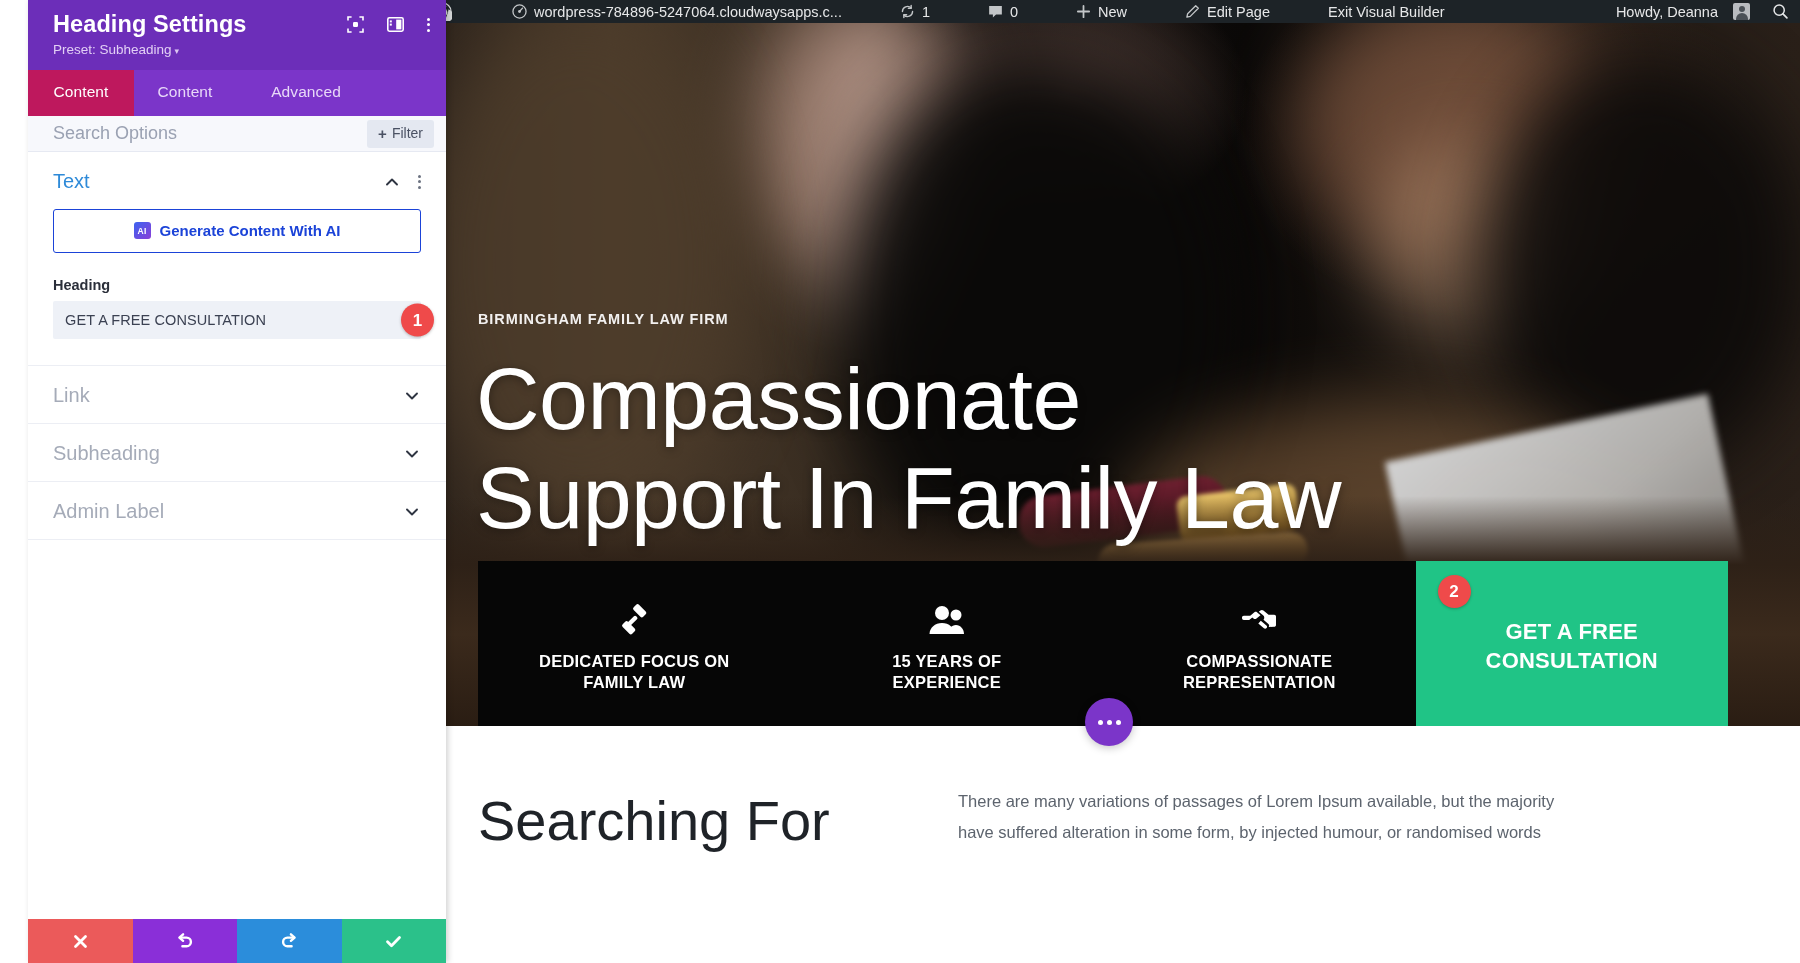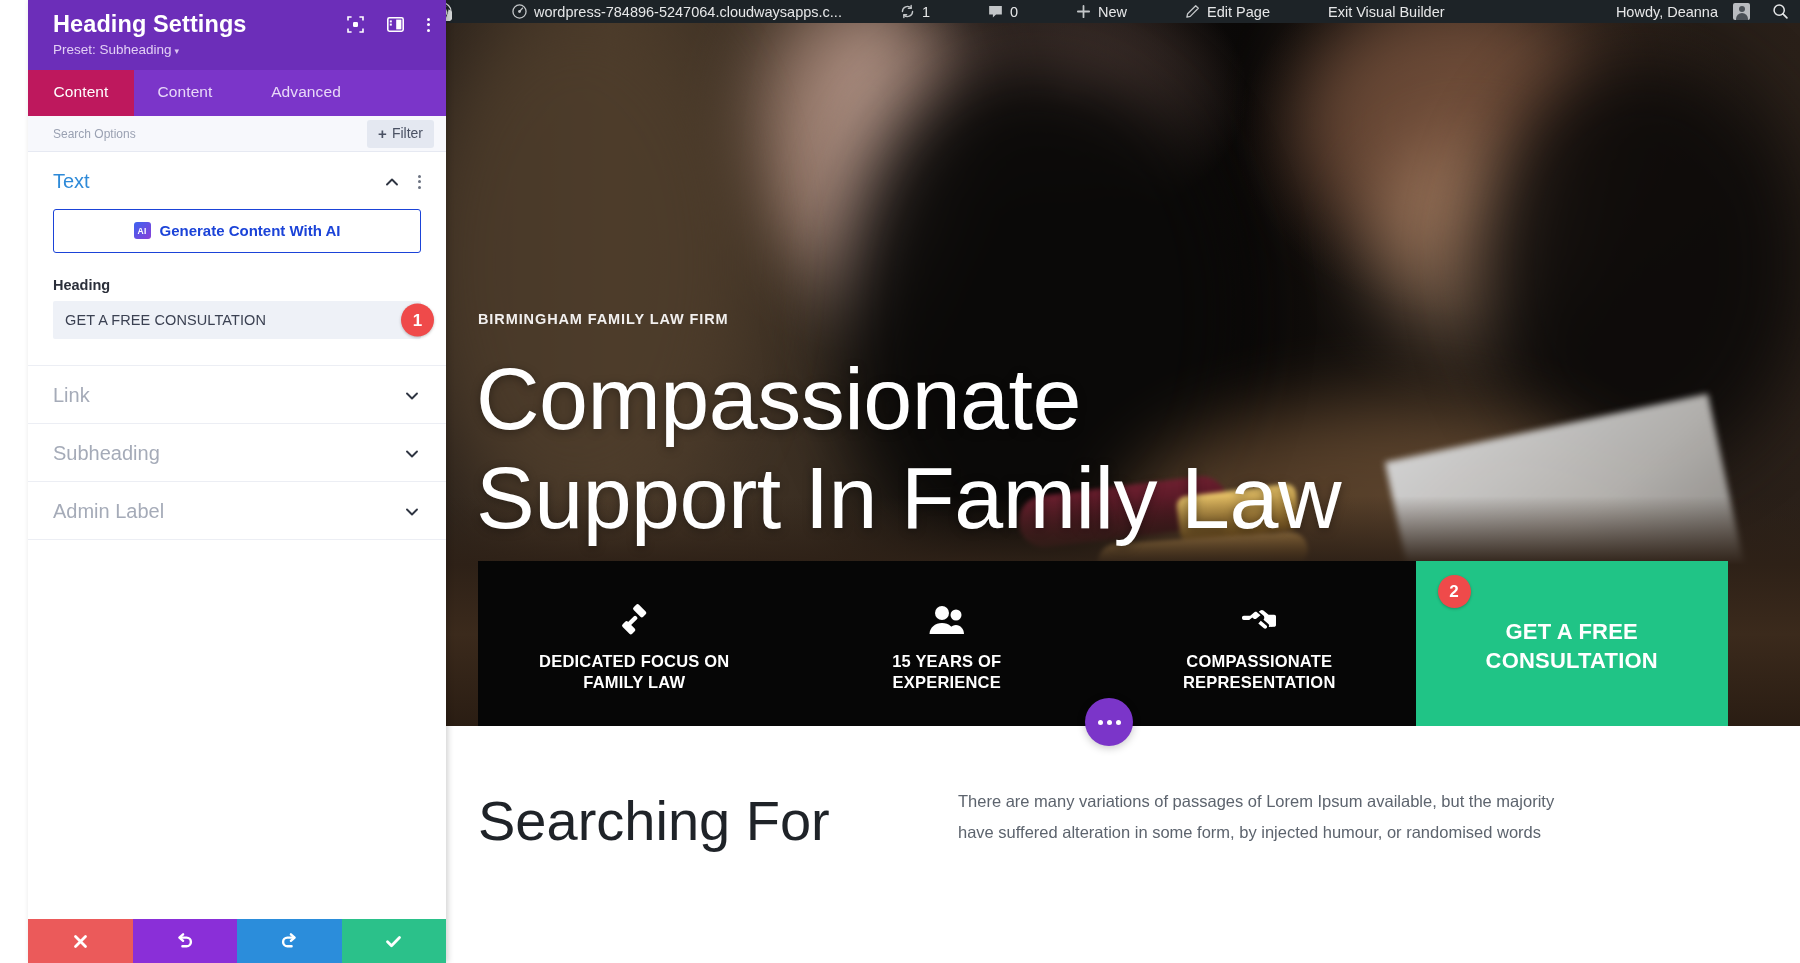--- a/index.html
+++ b/index.html
@@ -56,21 +56,21 @@
   .panel-tab.active { background: #be185d; color: #fff; font-weight: 400; }
 
   .search-row {
     display: flex; align-items: center; justify-content: space-between;
     background: #f7f8fc; border-bottom: 1px solid #e6e9f2;
     padding: 0 12px 0 25px; height: 36px; flex: 0 0 auto;
   }
   .search-input {
     border: 0; background: transparent; outline: none;
     font-family: "Liberation Sans", sans-serif;
-    font-size: 12px; color: #8b5cf6; width: 240px;
+    font-size: 18px; color: #8b5cf6; width: 240px;
   }
   .search-input::placeholder { color: #9aa1b2; }
   .filter-btn {
     background: #e4e8f1; color: #4a5163;
     font-size: 14px; border-radius: 3px;
     padding: 5px 11px 6px; cursor: pointer;
     display:flex; align-items:center; gap:5px;
   }
   .filter-btn .plus { font-size: 15px; font-weight: 600; }
 

